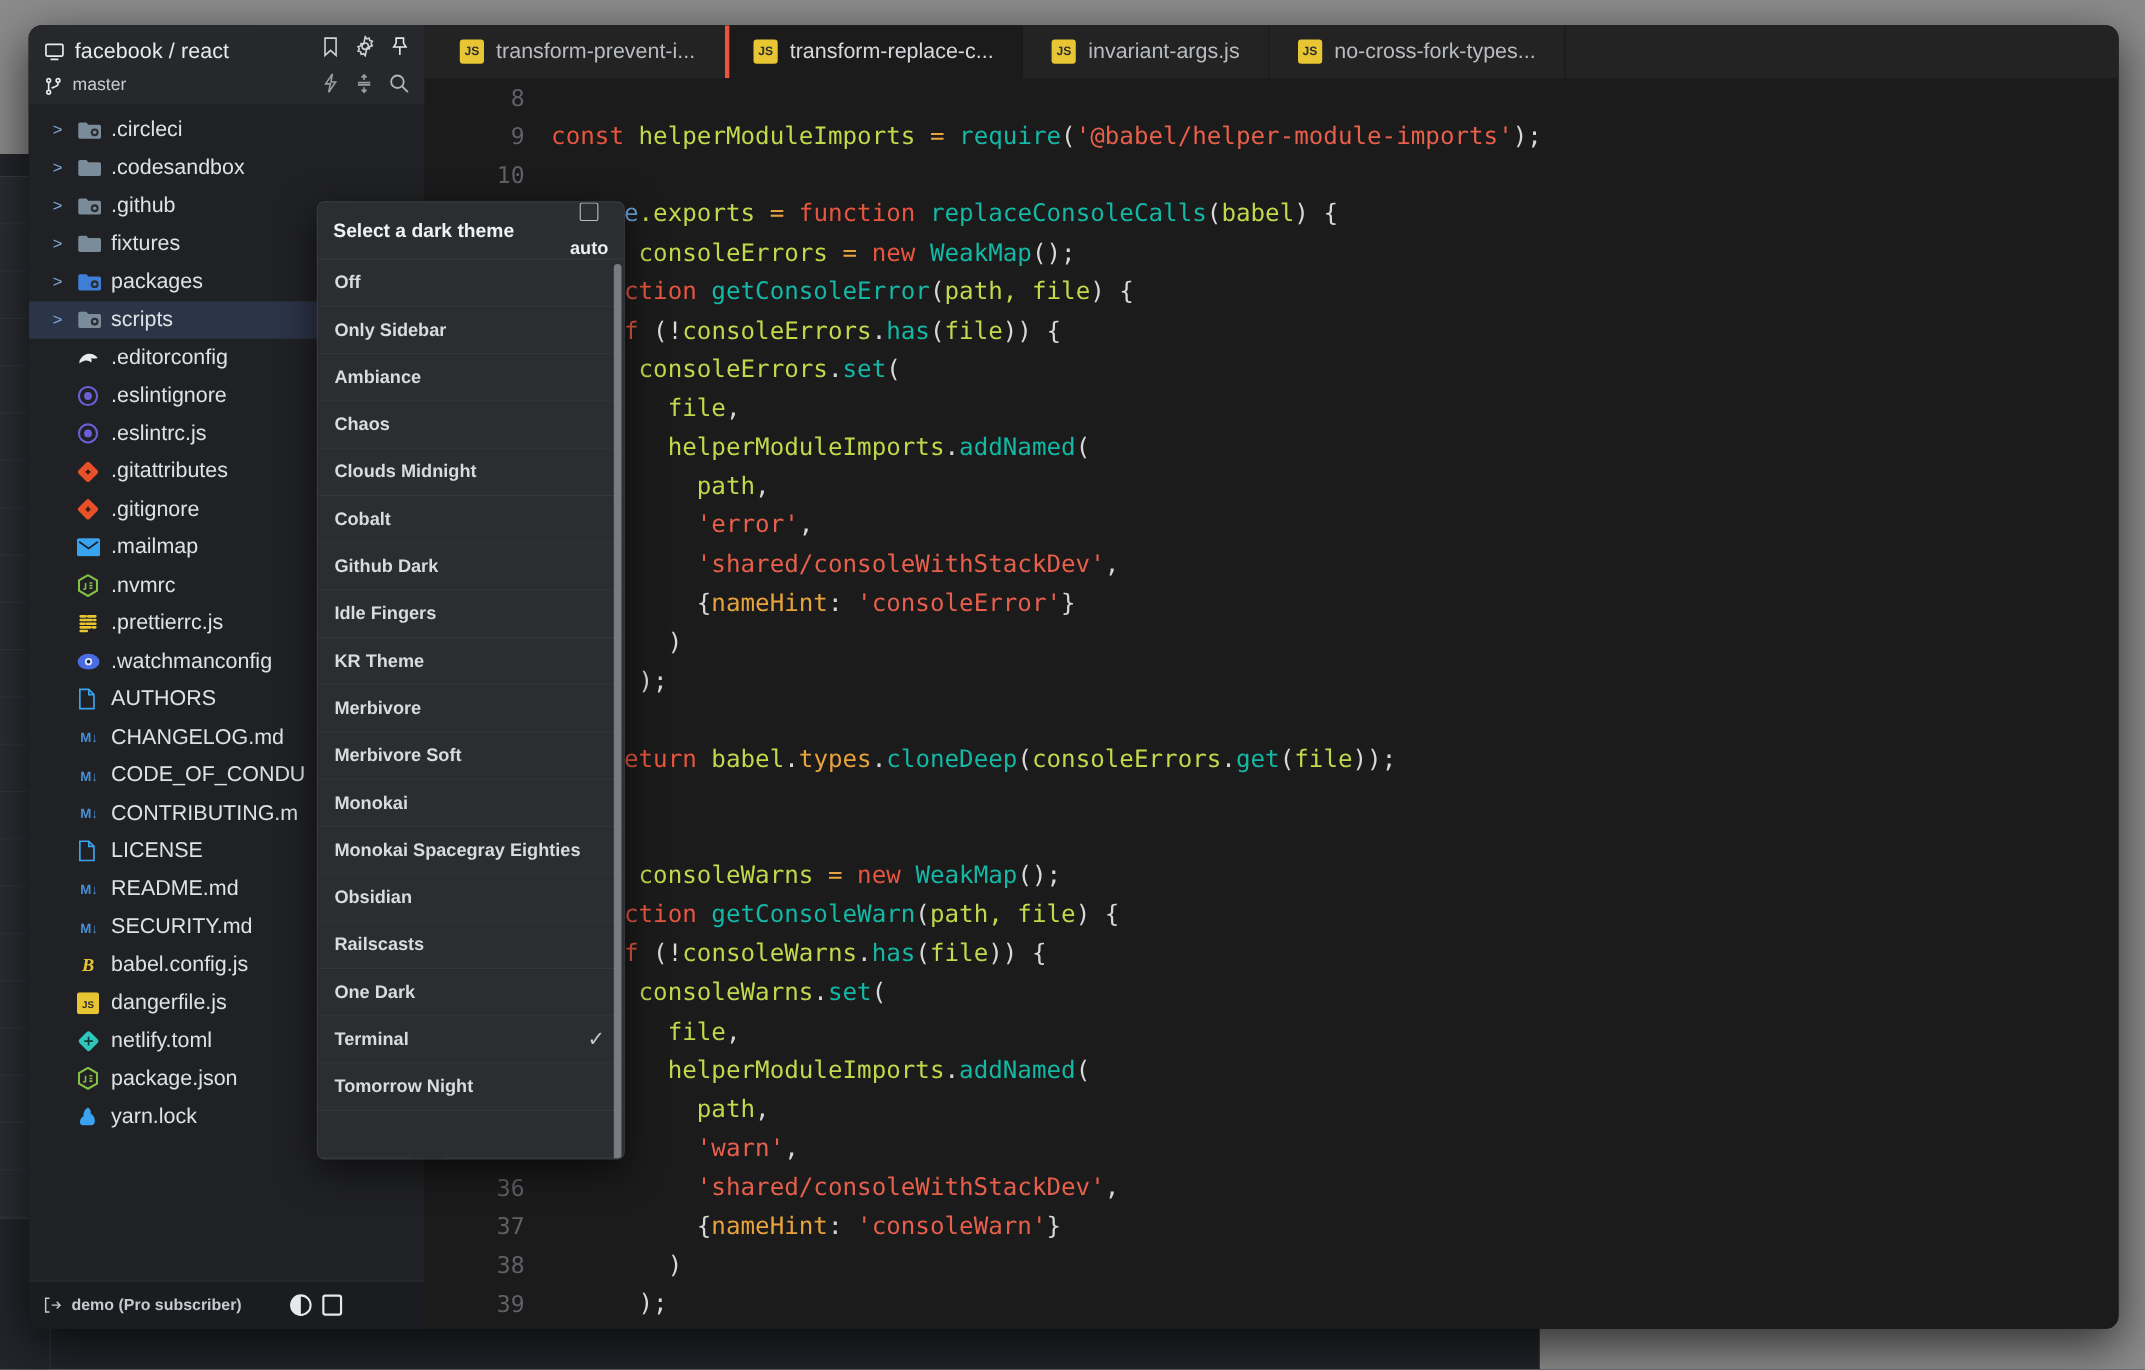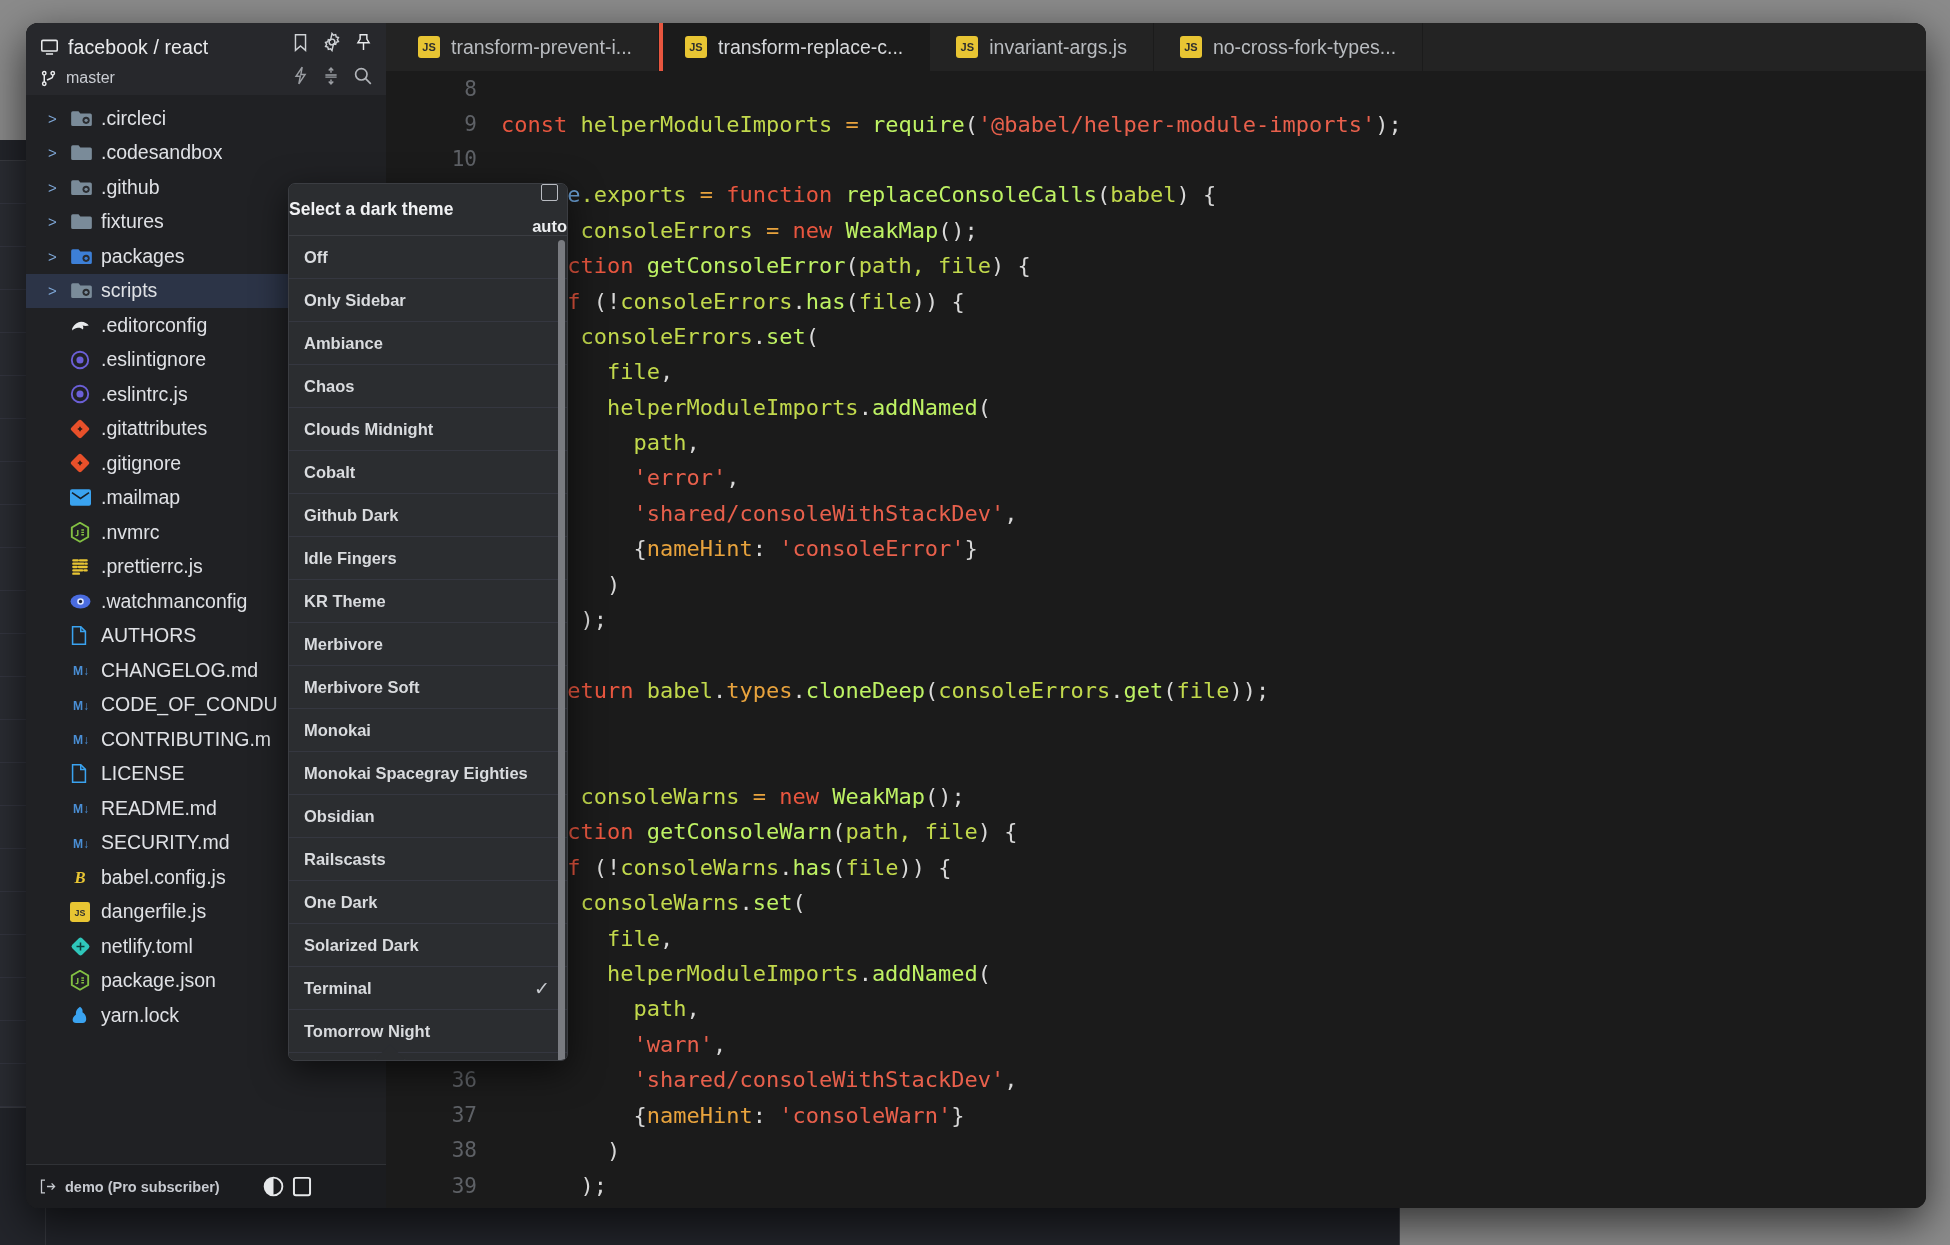--- a/index.html
+++ b/index.html
@@ -113,36 +113,36 @@
     font-family: "DejaVu Sans Mono", monospace; font-size: 22px;
   }
   .gutter {
     width: 115px; flex: 0 0 115px; text-align: right; padding-right: 24px;
     color: #5e6166; font-size: 21px;
   }
   .code-text { white-space: pre; color: #d8d8d8; }
 
   
   .t-kw   { color: #e8563f; }
-  .t-fn   { color: #bef264; }
+  .t-fn   { color: #14b8a6; }
   .t-var  { color: #c2d94c; }
   .t-str  { color: #e8604c; }
   .t-blue { color: #6a9fd4; }
   .t-op   { color: #e8a33d; }
   .t-pn   { color: #d8d8d8; }
 
   
   .theme-menu {
     position: absolute; left: 262px; top: 160px; width: 280px;
     background: #2b2d30; border: 1px solid #3b3d42; border-radius: 7px;
     box-shadow: 0 10px 34px rgba(0,0,0,.6); overflow: hidden; z-index: 40;
   }
   .tm-head {
     height: 52px; display: flex; align-items: center; justify-content: space-between;
-    padding: 0 0; border-bottom: 1px solid #3b3d42; background: #2b2d30;
+    padding: 0 14px; border-bottom: 1px solid #3b3d42; background: #2b2d30;
   }
   .tm-title { color: #f0f1f3; font-size: 17.5px; font-weight: bold; }
   .tm-auto { display: flex; align-items: center; gap: 16px; flex-direction: column; }
   .tm-check {
     width: 17px; height: 17px; border: 1.6px solid #b9bcc2; border-radius: 2px; background: transparent;
   }
   .tm-auto-lbl { color: #eceef0; font-size: 16.5px; font-weight: bold; }
   .tm-list { position: relative; max-height: 824px; overflow: hidden; }
   .tm-item {
     height: 43px; display: flex; align-items: center; justify-content: space-between;
@@ -755,23 +755,20 @@
           <div class="tm-item">
             <span>Obsidian</span>
           </div>
           <div class="tm-item">
             <span>Railscasts</span>
           </div>
           <div class="tm-item">
             <span>One Dark</span>
           </div>
           <div class="tm-item">
-            <span>Solarized Dark</span>
-          </div>
-          <div class="tm-item">
             <span>Terminal</span>
             <span class="tm-check-mark">✓</span>
           </div>
           <div class="tm-item">
             <span>Tomorrow Night</span>
           </div>
           <div class="tm-item"></div>
         </div>
       <div class="tm-scroll"></div>
       <div class="tm-arrow"></div>

